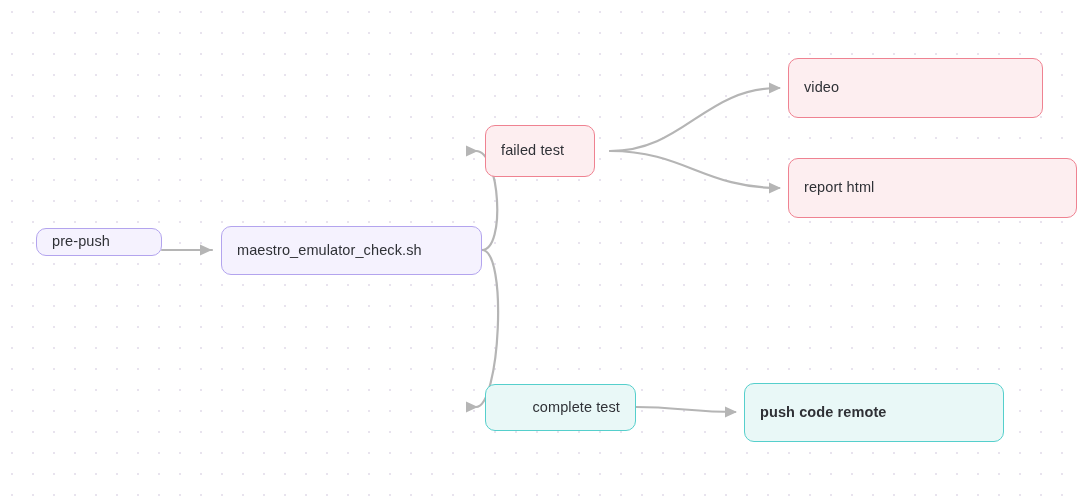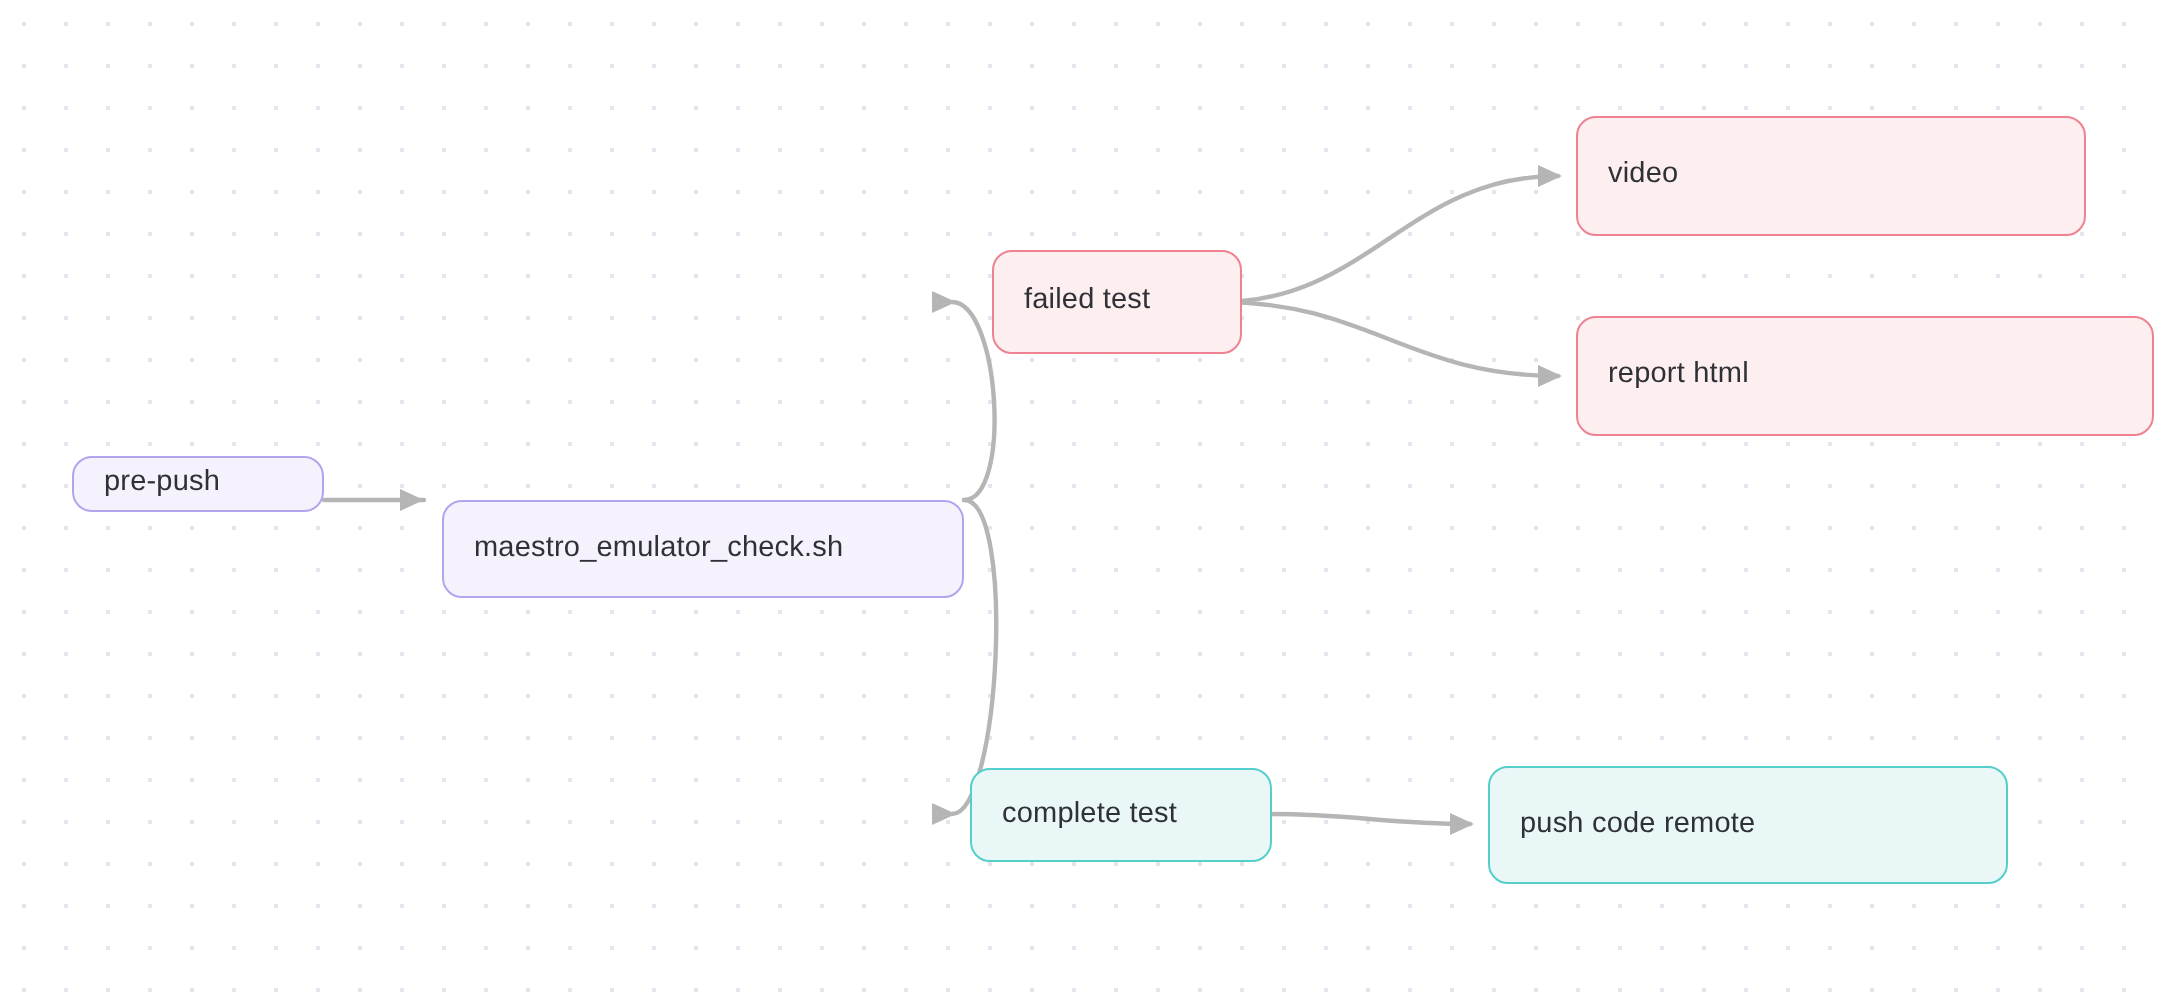--- a/index.html
+++ b/index.html
@@ -96,33 +96,33 @@
       <g>
         <path class="edge-path" d="M 636 407 C 676 407 694 412 735 412"></path>
         <path class="arrow-head" d="M 737 412 L 725 406.5 L 725 417.5 Z"></path>
       </g>
     </svg>
 
   <div id="node-layer">
       <div class="node n-purple" style="left: 36px; top: 228px; width: 126px; height: 28px;">
         <span class="node-label">pre-push</span>
       </div>
-      <div class="node n-purple" style="left: 221px; top: 226px; width: 261px; height: 49px; margin-top: 24px;">
+      <div class="node n-purple" style="left: 221px; top: 226px; width: 261px; height: 49px;">
         <span class="node-label">maestro_emulator_check.sh</span>
       </div>
-      <div class="node n-pink" style="left: 485px; top: 125px; width: 125px; height: 52px; margin-left: 11px;">
+      <div class="node n-pink" style="left: 485px; top: 125px; width: 110px; height: 52px;">
         <span class="node-label">failed test</span>
       </div>
       <div class="node n-pink" style="left: 788px; top: 58px; width: 255px; height: 60px;">
         <span class="node-label">video</span>
       </div>
       <div class="node n-pink" style="left: 788px; top: 158px; width: 289px; height: 60px;">
         <span class="node-label">report html</span>
       </div>
-      <div class="node n-teal" style="left: 485px; top: 384px; width: 151px; height: 47px;">
+      <div class="node n-teal" style="left: 485px; top: 384px; width: 151px; height: 47px; justify-content: flex-end;">
         <span class="node-label">complete test</span>
       </div>
-      <div class="node n-teal" style="left: 744px; top: 383px; width: 260px; height: 59px;">
+      <div class="node n-teal" style="left: 744px; top: 383px; width: 260px; height: 59px; font-weight: bold;">
         <span class="node-label">push code remote</span>
       </div>
     </div>
 
 </div>
 
 </body></html>

